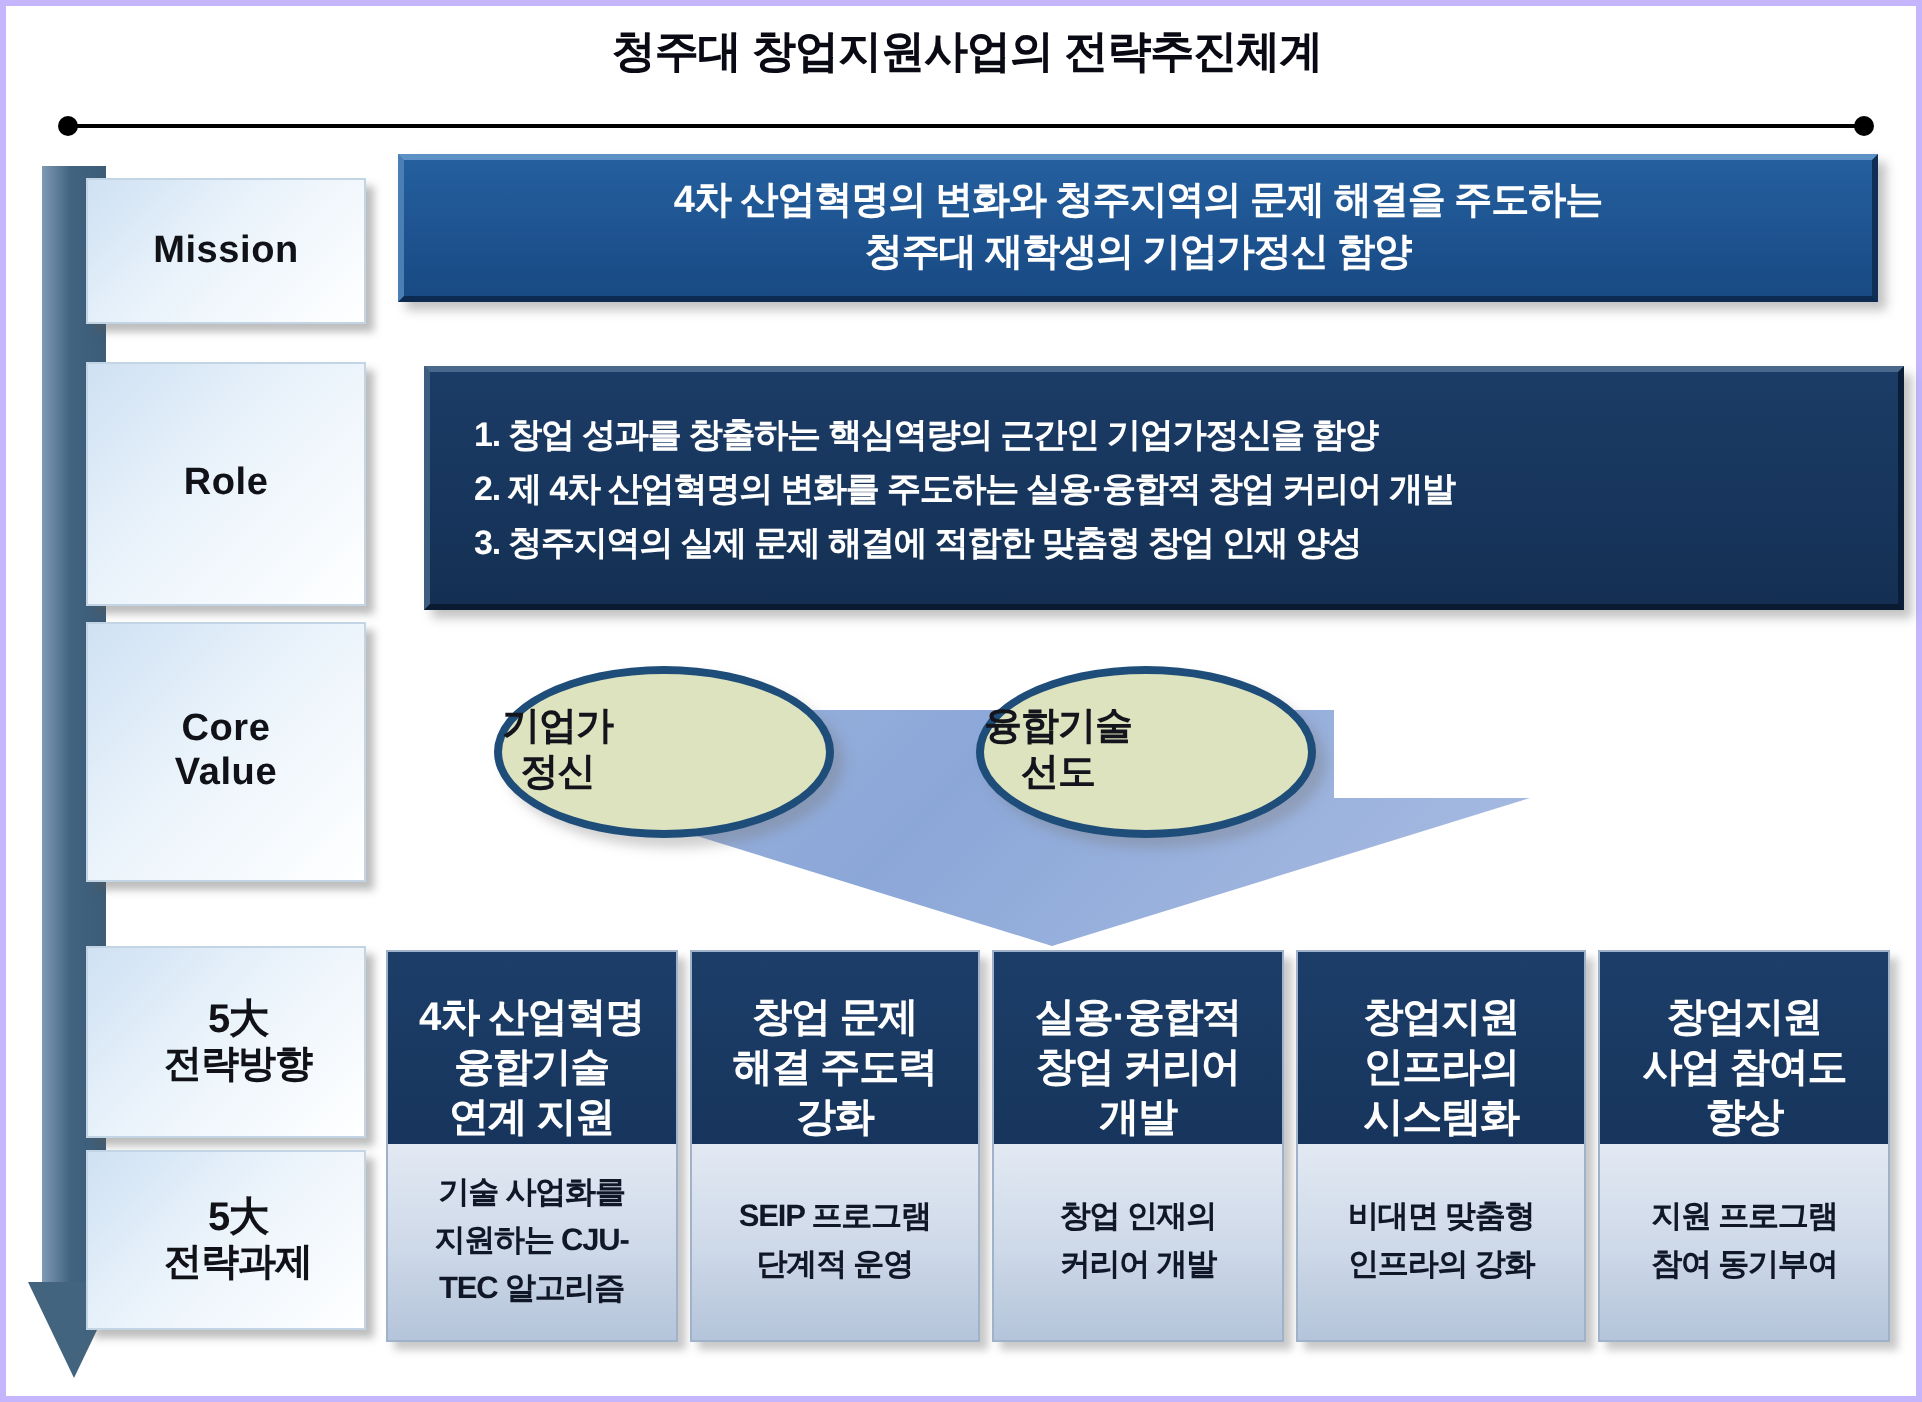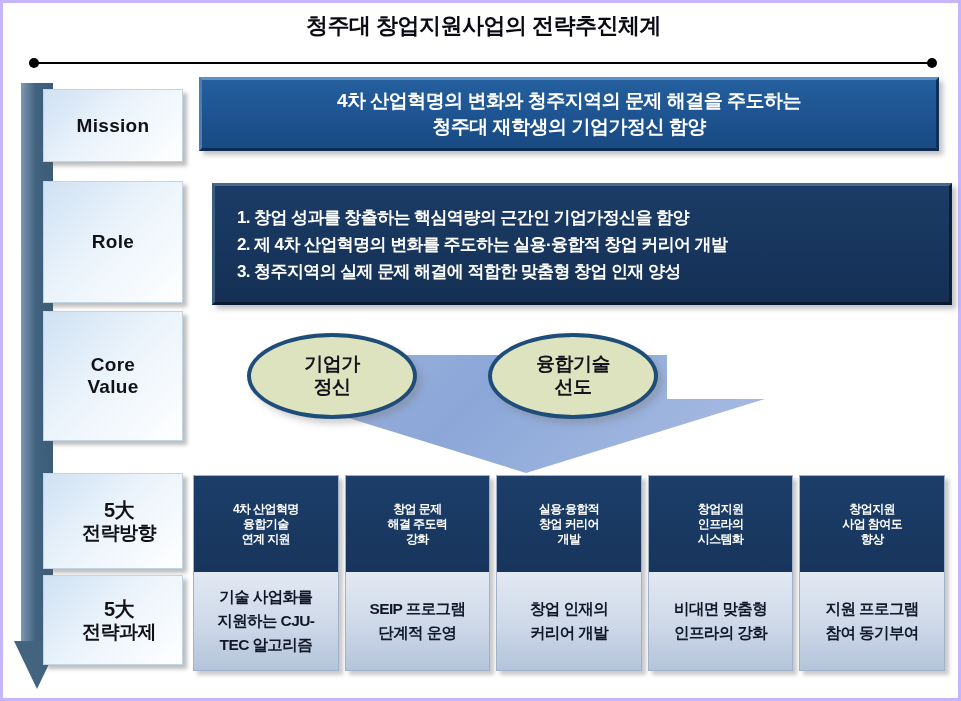--- a/index.html
+++ b/index.html
@@ -101,44 +101,44 @@
   #bigarrow{position:absolute;left:88px;top:40px;width:478px;height:118px;}
   #bigarrow svg{display:block;}
 
   .ellipse{
     position:absolute;top:18px;width:170px;height:86px;
     border-radius:50%;
     background:#dde3bf;
     border:4px solid #1f4d79;
     box-sizing:border-box;
     box-shadow:5px 5px 6px rgba(120,120,120,.35);
-    display:flex;align-items:center;justify-content:center;
+    display:flex;align-items:center;justify-content:flex-start;
     text-align:center;
     color:#14141c;font-weight:bold;font-size:19px;line-height:1.2;
     letter-spacing:-.5px;
   }
   #ell0{left:48px;}
   #ell1{left:289px;}
   #ell2{left:504px;}
 
   
   #cols{position:absolute;left:190px;top:472px;width:752px;height:196px;
         display:flex;gap:6px;}
   .col{
     flex:1 1 0;
     box-shadow:4px 4px 4px rgba(120,120,120,.40);
     display:flex;flex-direction:column;
     border:1px solid #9fb2c9;box-sizing:border-box;
   }
   .col .top{
     height:96px;
     background:linear-gradient(to bottom,#1c3e69 0%,#17355c 100%);
-    color:#ffffff;font-weight:bold;font-size:12px;line-height:1.25;
+    color:#ffffff;font-weight:bold;font-size:20px;line-height:1.25;
     letter-spacing:-.6px;
-    display:flex;align-items:center;justify-content:center;text-align:center;
+    display:flex;align-items:flex-end;justify-content:center;text-align:center;
     padding:0 3px;box-sizing:border-box;
   }
   .col .bot{
     flex:1;
     background:linear-gradient(to bottom,#e2e9f3 0%,#cdd8e8 55%,#b4c4da 100%);
     color:#101828;font-weight:bold;font-size:15.5px;line-height:1.55;
     letter-spacing:-.6px;
     display:flex;align-items:center;justify-content:center;text-align:center;
     padding:0 3px;box-sizing:border-box;
   }

